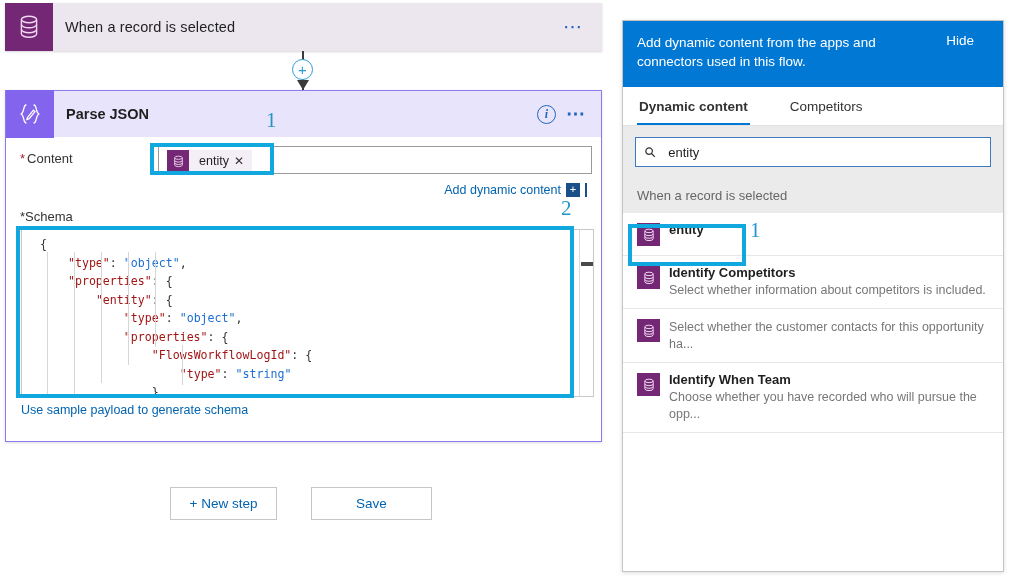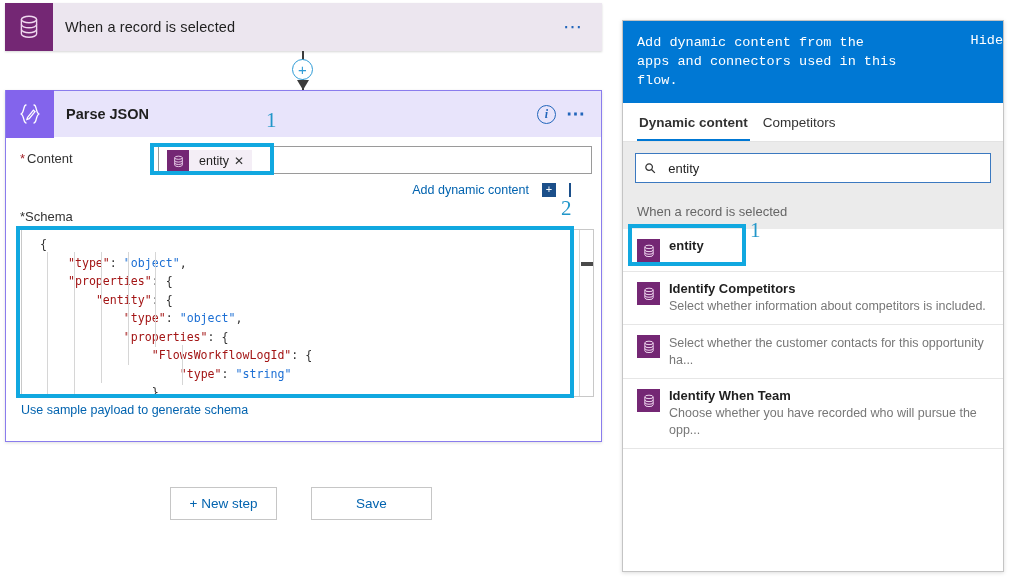--- a/index.html
+++ b/index.html
@@ -97,22 +97,22 @@
     cursor: pointer;
   }
   .token-icon {
     width: 22px; height: 22px; background: #742774; flex: 0 0 22px;
     display: flex; align-items: center; justify-content: center;
   }
   .token-text { font-size: 12.5px; color: #1f1f1f; padding: 0 5px 0 10px; }
   .token-x { font-size: 12px; color: #333; padding-right: 8px; cursor: pointer; }
 
   .adc-row {
-    position: absolute; right: 30px; top: 92px;
-    display: flex; align-items: center; gap: 13px; justify-content: center;
+    position: absolute; right: 14px; top: 92px;
+    display: flex; align-items: center; gap: 5px; justify-content: center;
   }
   .adc-link {
     font-size: 12.5px; color: #0263af; cursor: pointer;
   }
   .adc-plus {
     width: 14px; height: 14px; background: #1b4f8a; color: #fff;
     font-size: 11px; line-height: 13px; text-align: center; cursor: pointer;
   }
   .adc-caret {
     width: 2px; height: 14px; background: #1b4f8a;
@@ -171,30 +171,29 @@
   #btn-save    { left: 311px; top: 487px; width: 121px; }
 
   
   #dcp {
     position: absolute; left: 622px; top: 20px; width: 382px; height: 552px;
     background: #fff; border: 1px solid #c4c4c4;
     box-shadow: 0 1px 4px rgba(0,0,0,.14);
     display: flex; flex-direction: column; overflow: hidden;
   }
   .dcp-banner {
-    background: #0078d4; color: #fff; padding: 12px 0 13px 14px;
+    background: #0078d4; color: #fff; padding: 12px 29px 13px 14px;
     display: flex; align-items: flex-start; justify-content: space-between;
     min-height: 66px;
-    font-family: Liberation Mono, monospace;
   }
   .dcp-banner-text { font-size: 13.5px; line-height: 19px; max-width: 265px; }
   .dcp-hide { font-size: 13.5px; color: #fff; cursor: pointer; white-space: nowrap; }
 
   .dcp-tabs {
-    display: flex; gap: 11px; padding: 0 14px; border-bottom: 1px solid #e3e3e3;
+    display: flex; gap: 38px; padding: 0 14px; border-bottom: 1px solid #e3e3e3;
     background: #fff;
   }
   .dcp-tab {
     font-size: 13.5px; color: #333; padding: 12px 2px 9px; cursor: pointer;
     border-bottom: 2.5px solid transparent;
   }
   .dcp-tab.active { font-weight: bold; border-bottom-color: #0078d4; }
 
   .dcp-searchwrap { background: #ebebeb; padding: 11px 12px 12px; }
   .dcp-search {

